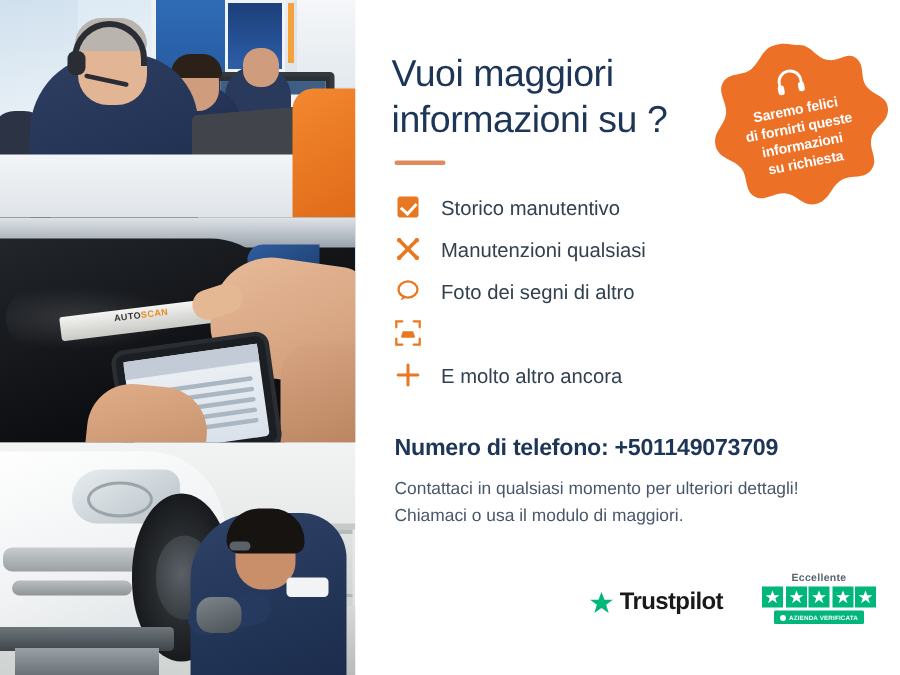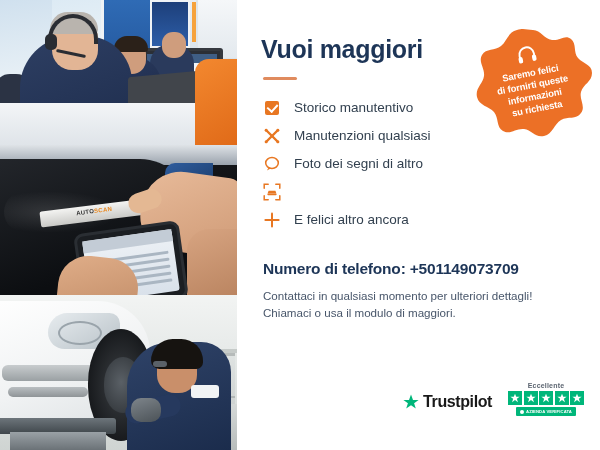--- a/index.html
+++ b/index.html
@@ -350,21 +350,21 @@
     flex: 1 1 auto;
     height: 450px;
     background: #ffffff;
     padding: 34px 22px 10px 24px;
   }
 
   .headline {
     color: #1d3557;
     font-size: 25px;
     line-height: 1.22;
-    font-weight: 700;
+    font-weight: 400;
     letter-spacing: -0.3px;
     max-width: 215px;
   }
   .divider {
     width: 34px; height: 3px;
     background: #e08b5e;
     margin: 12px 0 14px 2px;
     border-radius: 2px;
   }
 
@@ -439,21 +439,21 @@
     line-height: 1.28;
     text-align: center;
     max-width: 92px;
     letter-spacing: -0.1px;
   }
 
   
   .trustpilot {
     position: absolute;
     right: 16px; bottom: 34px;
-    display: flex; align-items: flex-end; gap: 16px;
+    display: flex; align-items: flex-end; gap: 26px;
   }
   .tp-logo { display: flex; align-items: center; gap: 4px; padding-bottom: 5px; }
   .tp-logo-text {
     font-size: 16px; font-weight: 700; color: #191919; letter-spacing: -0.4px;
   }
   .tp-rating { display: flex; flex-direction: column; align-items: center; gap: 2px; }
   .tp-excellent {
     font-size: 7px; color: #5b6470; letter-spacing: 0.2px; font-weight: 600;
   }
   .tp-stars { display: flex; gap: 1.5px; }
@@ -563,20 +563,21 @@
       <div class="p3-arm"></div>
       <div class="p3-glove"></div>
     </div>
 
   </div>
 
   <div class="content">
 
     <h1 class="headline">
       <span>Vuoi maggiori</span><br>
+      <span>informazioni su ?</span>
     </h1>
 
     <div class="divider"></div>
 
     <ul class="features">
 
       <li class="feature">
         <span class="feature-icon">
           <span class="ico-check"></span>
         </span>
@@ -620,21 +621,21 @@
         </span>
       </li>
 
       <li class="feature">
         <span class="feature-icon ico-plus">
           <svg width="18" height="18" viewBox="0 0 18 18" fill="none">
             <path d="M9 2.4 V15.6" stroke="#e87722" stroke-width="2" stroke-linecap="round"></path>
             <path d="M2.4 9 H15.6" stroke="#e87722" stroke-width="2" stroke-linecap="round"></path>
           </svg>
         </span>
-        <span class="feature-label">E felici altro ancora</span>
+        <span class="feature-label">E molto altro ancora</span>
       </li>
 
     </ul>
 
     <div class="phone-block">
       <div class="phone-line">Numero di telefono: +501149073709</div>
       <div class="phone-sub">
         <div>Contattaci in qualsiasi momento per ulteriori dettagli!</div>
         <div>Chiamaci o usa il modulo di maggiori.</div>
       </div>

